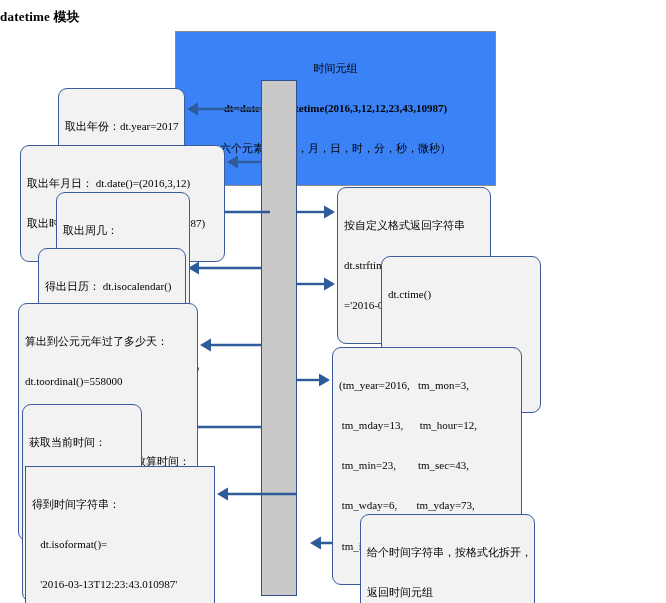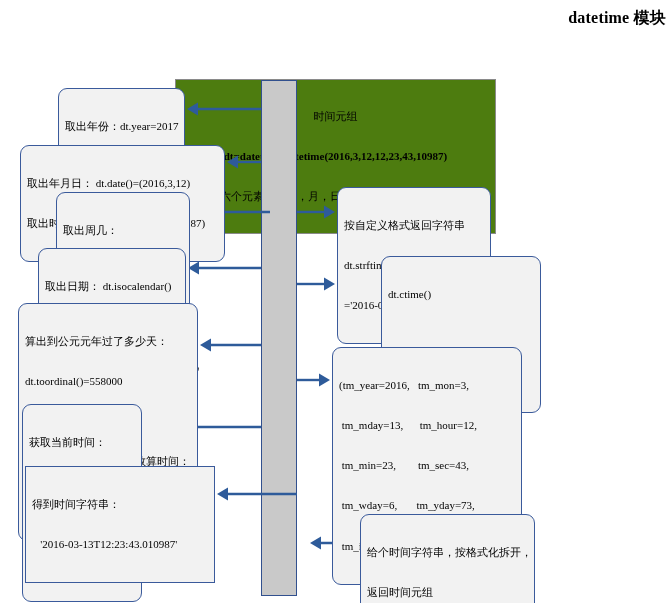--- a/index.html
+++ b/index.html
@@ -22,24 +22,24 @@
     width: 666px;
     height: 603px;
   }
 
   
   .diagram-title {
     position: absolute;
     left: 0;
     top: 8px;
     width: 666px;
-    text-align: right;
+    text-align: left;
     font-family: "Liberation Serif", "DejaVu Serif", serif;
     font-weight: bold;
-    font-size: 16px;
+    font-size: 13px;
     letter-spacing: 0.2px;
   }
 
   
   .spine {
     position: absolute;
     left: 261px;
     top: 80px;
     width: 36px;
     height: 516px;
@@ -64,23 +64,22 @@
 
   .node .ln { display: block; }
 
   
   #node-header {
     left: 175px;
     top: 31px;
     width: 321px;
     text-align: center;
     padding: 3px 4px;
-    background: #4d7c0f;
+    background: #3b82f6;
     border: 1.2px solid #8a8a8a;
-    margin-top: 48px;
   }
   #node-header .ln { white-space: pre; }
   #node-header .ln.bold { font-weight: bold; }
 
   
   #node-ymd      { left: 58px;  top: 88px;  width: 127px; }
   #node-datetime { left: 20px;  top: 145px; width: 205px; }
   #node-weekday  { left: 56px;  top: 192px; width: 134px; }
   #node-isocal   { left: 38px;  top: 248px; width: 148px; }
   #node-ordinal  { left: 18px;  top: 303px; width: 180px; }
@@ -174,21 +173,21 @@
     <span class="ln">取出时间： dt.time()=(12,23,43,10987)</span>
   </div>
 
   <div class="node rounded" id="node-weekday">
     <span class="ln">取出周几：</span>
     <span class="ln">dt.weekday()      周一为 0</span>
     <span class="ln">dt.isoweekday()  周一为 1</span>
   </div>
 
   <div class="node rounded" id="node-isocal">
-    <span class="ln">取出日期： dt.isocalendar()</span>
+    <span class="ln">得出日历： dt.isocalendar()</span>
     <span class="ln">            =(2016, 10, 6)</span>
     <span class="ln">分别是年，一年中第几周，周几</span>
   </div>
 
   <div class="node rounded" id="node-ordinal">
     <span class="ln">算出到公元元年过了多少天：</span>
     <span class="ln">dt.toordinal()=558000</span>
     <span class="ln">&nbsp;</span>
     <span class="ln">以元年为起点，给个天数算时间：</span>
     <span class="ln">dt.fromordinal(54 天）=（ 1,2,23,0,0 ）</span>
@@ -196,20 +195,21 @@
 
   <div class="node rounded" id="node-now">
     <span class="ln">获取当前时间：</span>
     <span class="ln"> dt.today()  dt.now()</span>
     <span class="ln">获取零时区时间：</span>
     <span class="ln"> dt.utcnow()</span>
   </div>
 
   <div class="node sharp" id="node-isoformat">
     <span class="ln">得到时间字符串：</span>
+    <span class="ln">   dt.isoformat()=</span>
     <span class="ln">   '2016-03-13T12:23:43.010987'</span>
   </div>
 
   <div class="node rounded" id="node-strftime">
     <span class="ln">按自定义格式返回字符串</span>
     <span class="ln">dt.strftime('%Y-%m-%d')</span>
     <span class="ln">='2016-03-12'</span>
   </div>
 
   <div class="node rounded" id="node-ctime">

